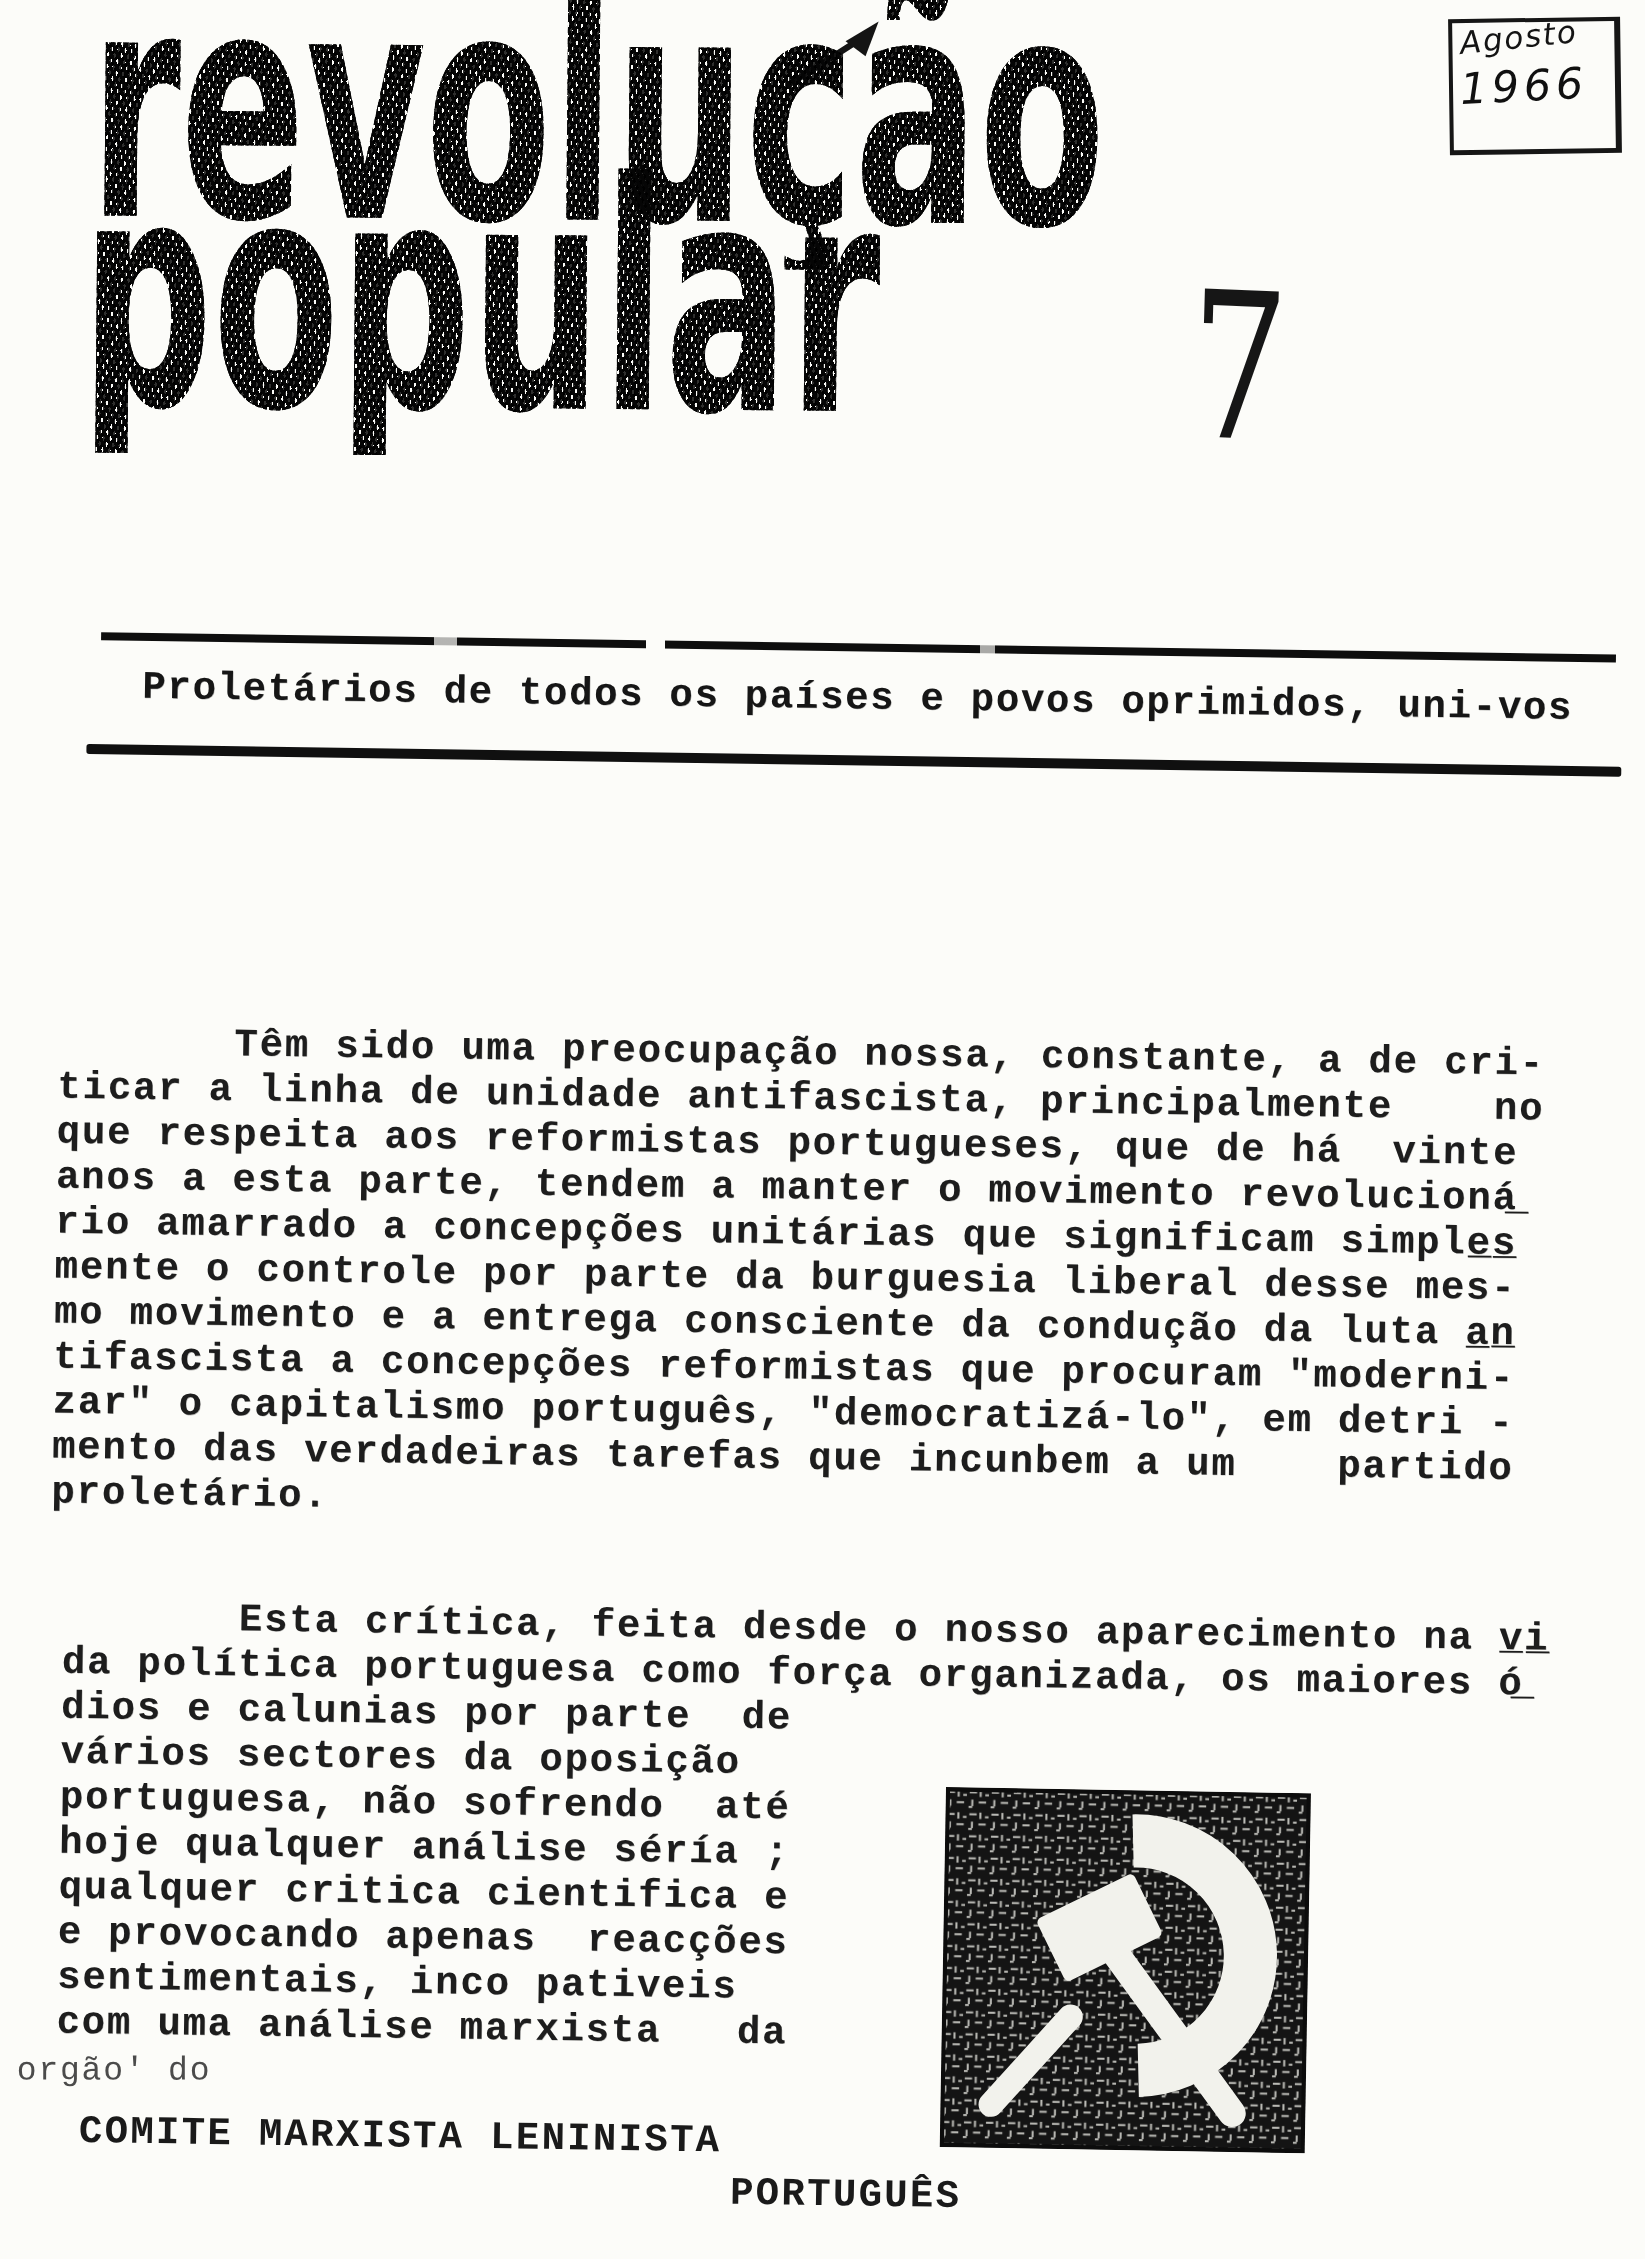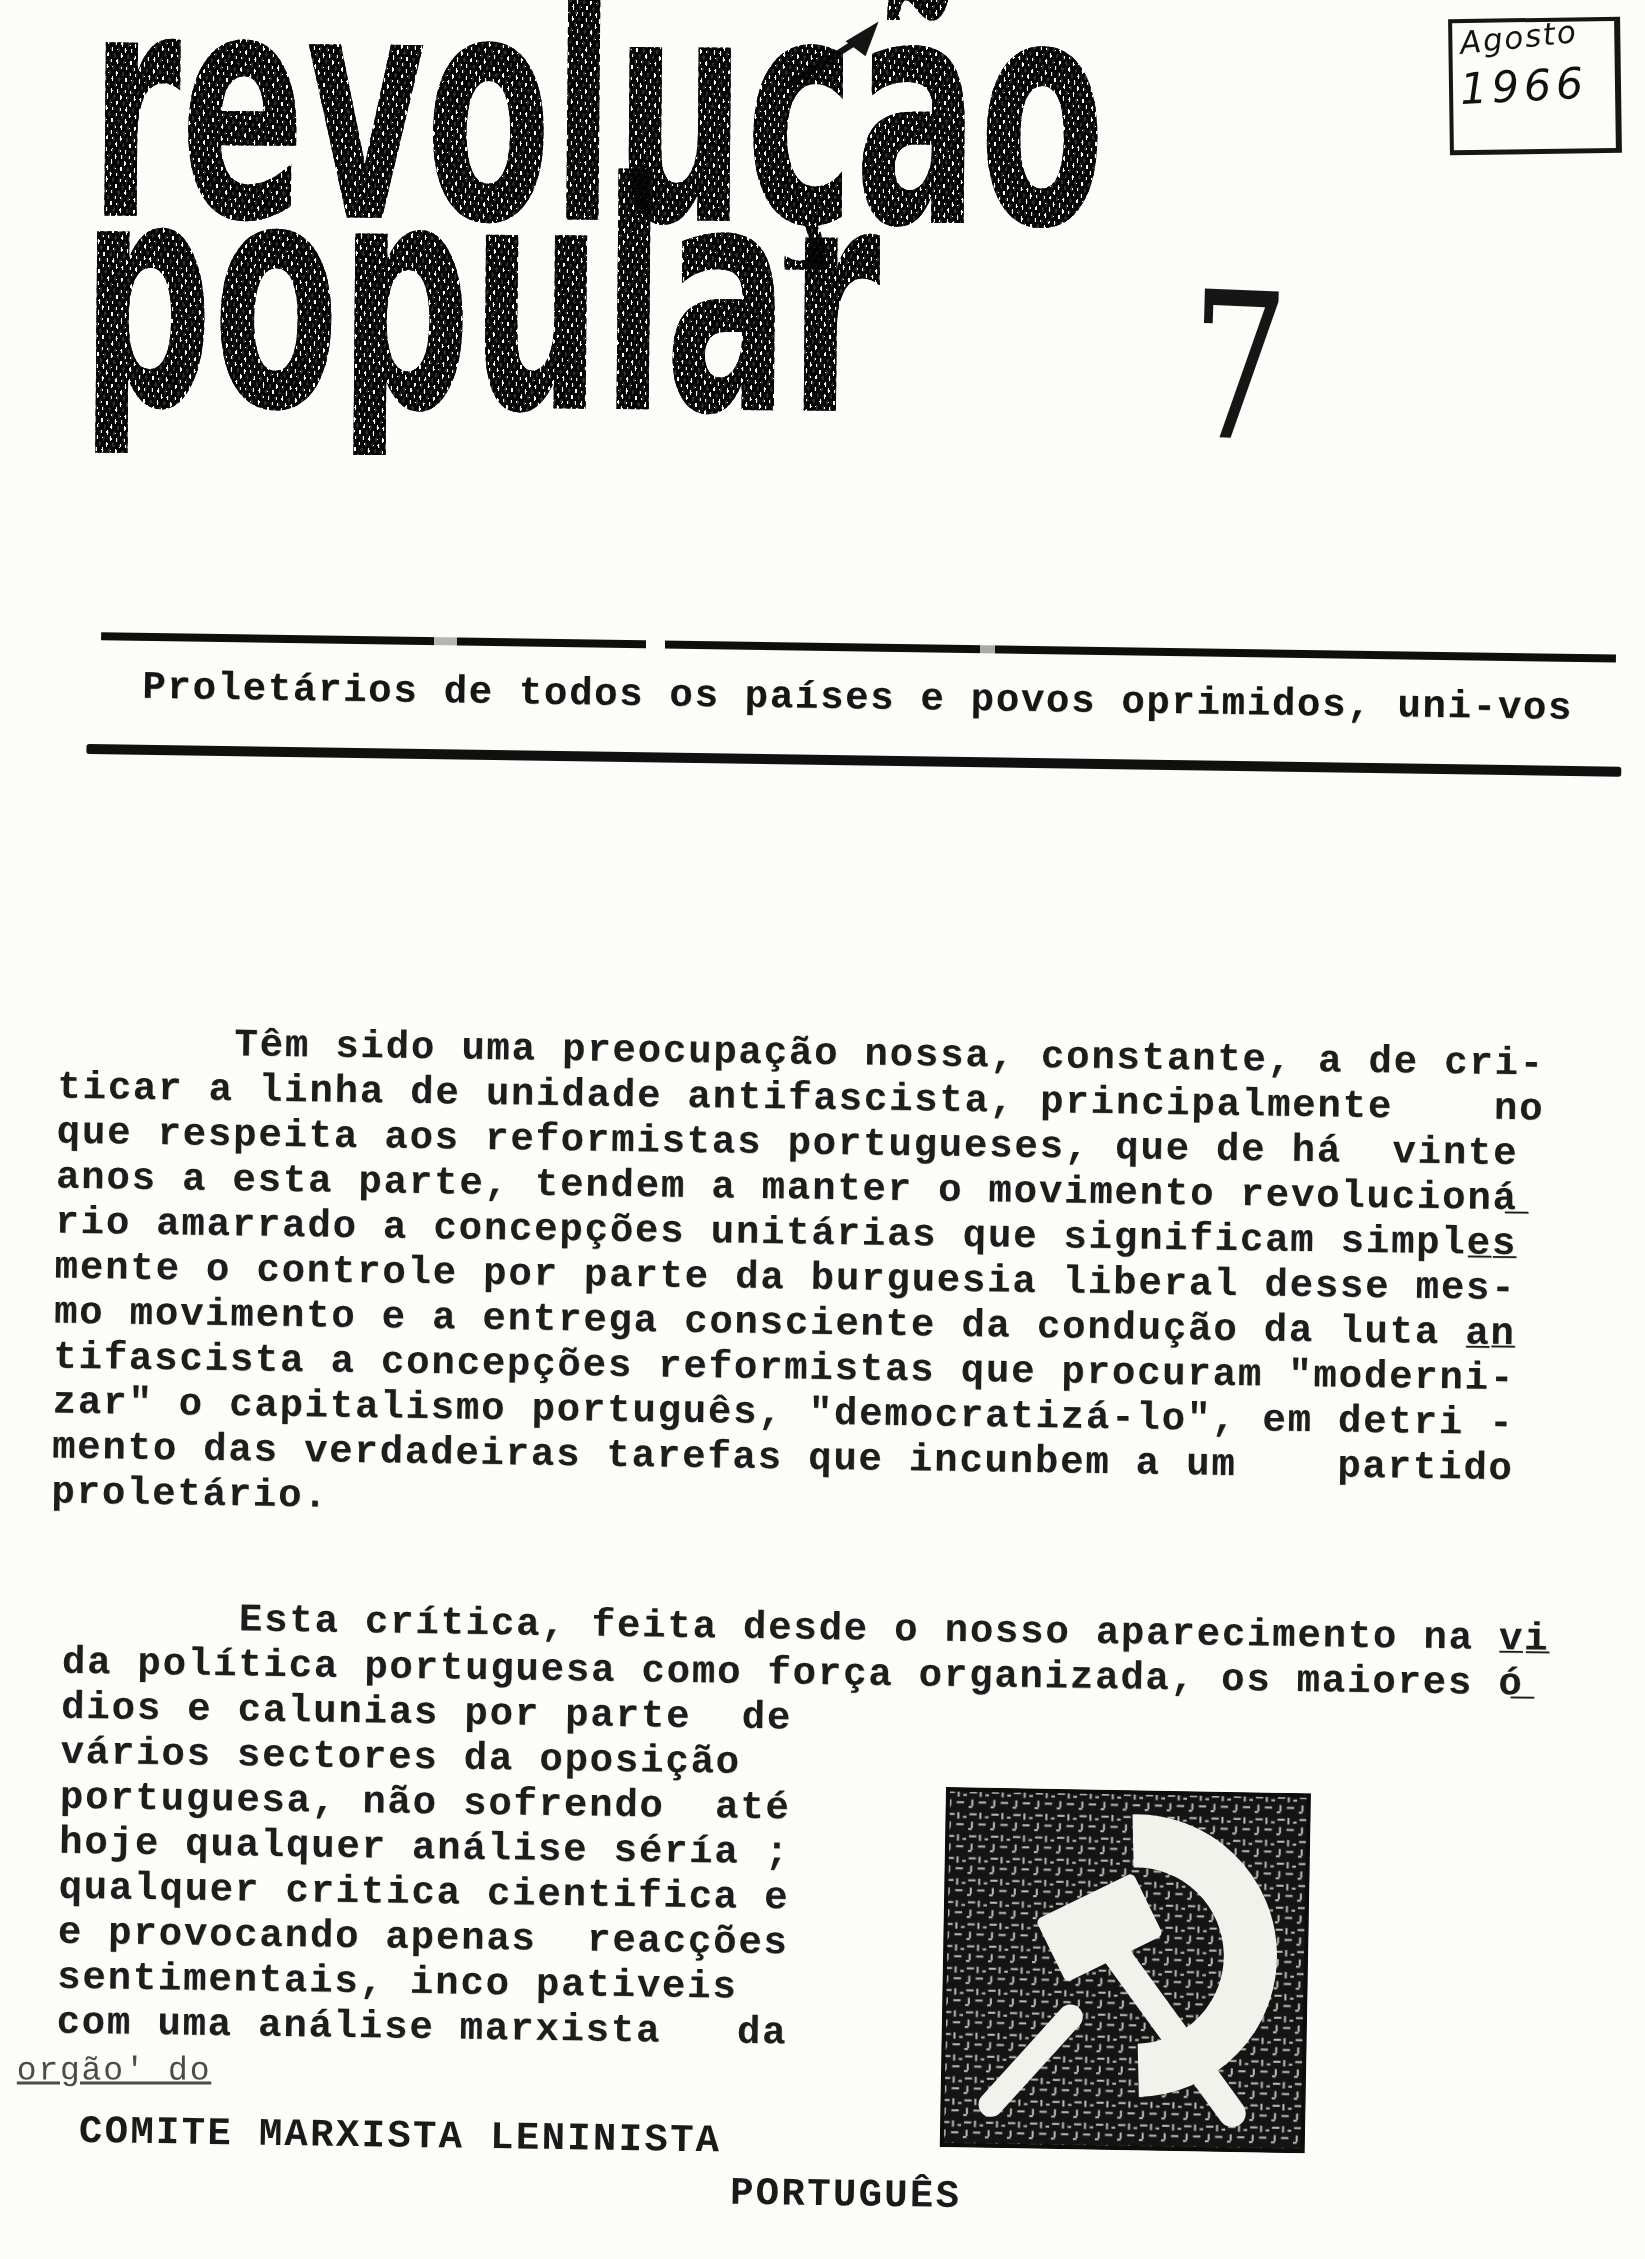--- a/index.html
+++ b/index.html
@@ -48,21 +48,21 @@
           letter-spacing:1.7px;white-space:pre;color:#161616;
           text-shadow:0.5px 0.5px 0 rgba(20,20,20,.35);}
 
   .para{position:absolute;}
   .p1{left:64px;top:1021px;}
   .p2{left:77px;top:1596px;}
   .bline{white-space:pre;font-size:39px;line-height:45px;font-weight:bold;
          letter-spacing:1.8px;color:#1d1d1d;text-shadow:0.5px 0.5px 0 rgba(25,25,25,.3);}
 
   .organ{position:absolute;left:38px;top:2052px;font-size:33px;letter-spacing:1.8px;
-         color:#2d2d2d;opacity:.85;white-space:pre;transform:rotate(-0.8deg);text-decoration:underline;}
+         color:#2d2d2d;opacity:.85;white-space:pre;transform:rotate(-0.8deg);}
   .committee{position:absolute;left:101px;top:2110px;font-size:39px;font-weight:bold;
              letter-spacing:2.3px;white-space:pre;color:#1a1a1a;}
   .country{position:absolute;left:753px;top:2162px;font-size:39px;font-weight:bold;
            letter-spacing:2.3px;white-space:pre;color:#1a1a1a;}
 
   
   .emblem{position:absolute;left:946px;top:1787px;transform:rotate(1deg);transform-origin:left top;}
 </style>
 </head>
 <body>

